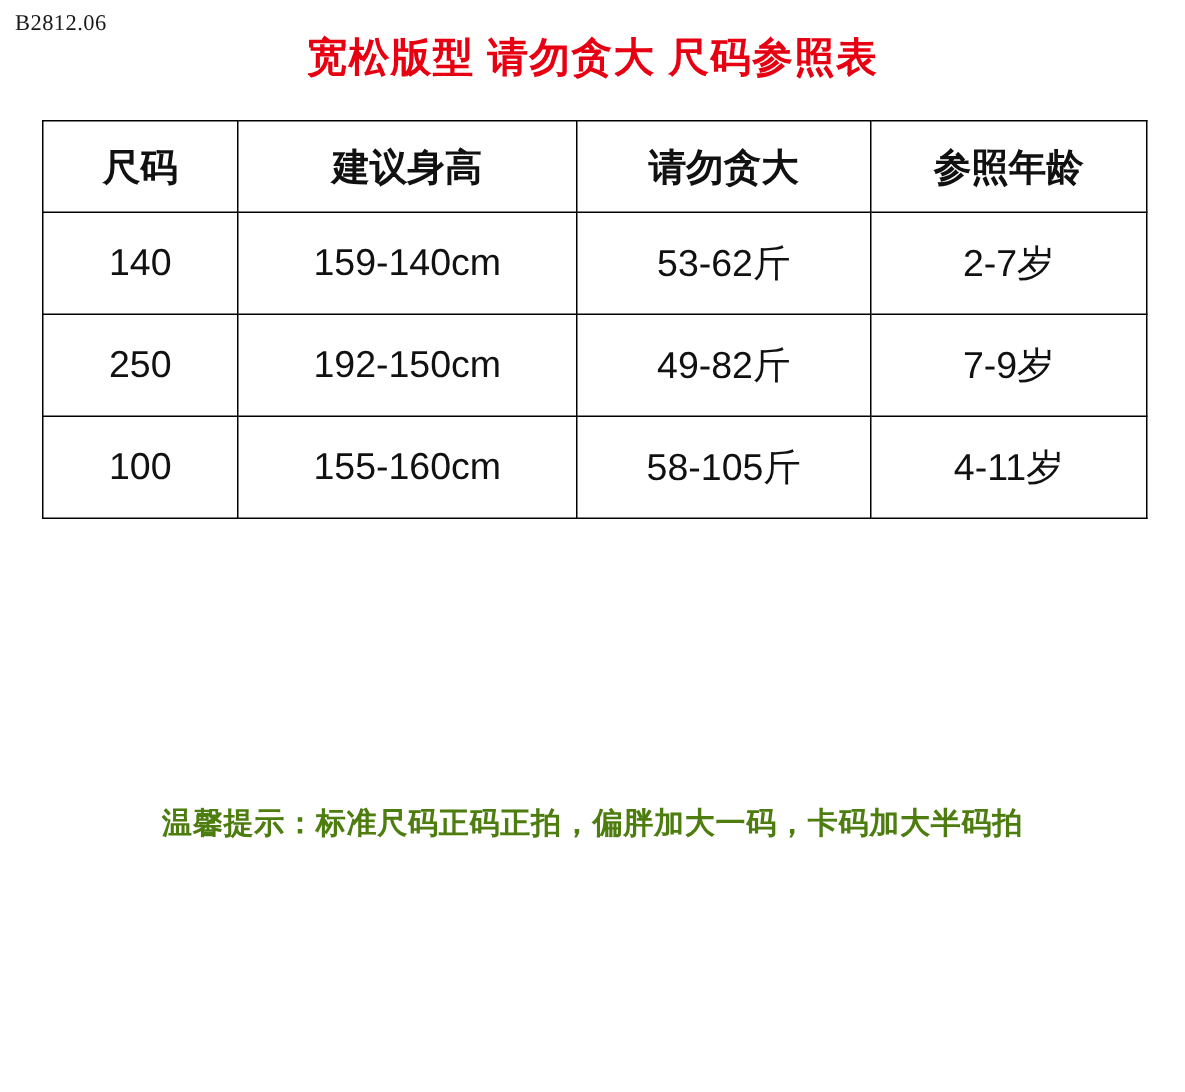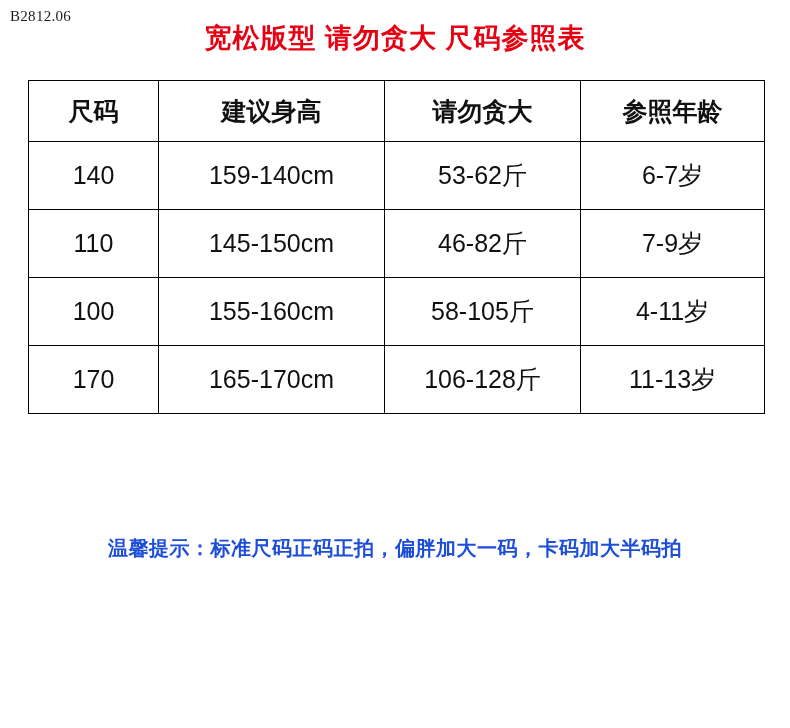--- a/index.html
+++ b/index.html
@@ -84,21 +84,21 @@
   table.size-table col.c3 { width: 184px; }
 
   .footer-note {
     position: absolute;
     left: 0;
     bottom: 18px;
     width: 790px;
     text-align: center;
     font-size: 20px;
     font-weight: bold;
-    color: #1d4ed8;
+    color: #4d7c0f;
     letter-spacing: 0.5px;
   }
 </style>
 </head>
 <body>
 
 <div class="page">
 
   <div class="sku-code">B2812.06</div>
 
@@ -118,39 +118,33 @@
           <th>建议身高</th>
           <th>请勿贪大</th>
           <th>参照年龄</th>
         </tr>
       </thead>
       <tbody>
         <tr>
           <td>140</td>
           <td>159-140cm</td>
           <td>53-62斤</td>
-          <td>6-7岁</td>
+          <td>2-7岁</td>
         </tr>
         <tr>
-          <td>110</td>
-          <td>145-150cm</td>
-          <td>46-82斤</td>
+          <td>250</td>
+          <td>192-150cm</td>
+          <td>49-82斤</td>
           <td>7-9岁</td>
         </tr>
         <tr>
           <td>100</td>
           <td>155-160cm</td>
           <td>58-105斤</td>
           <td>4-11岁</td>
-        </tr>
-        <tr>
-          <td>170</td>
-          <td>165-170cm</td>
-          <td>106-128斤</td>
-          <td>11-13岁</td>
         </tr>
       </tbody>
     </table>
   </div>
 
   <div class="footer-note">温馨提示：标准尺码正码正拍，偏胖加大一码，卡码加大半码拍</div>
 
 </div>
 
 </body></html>

